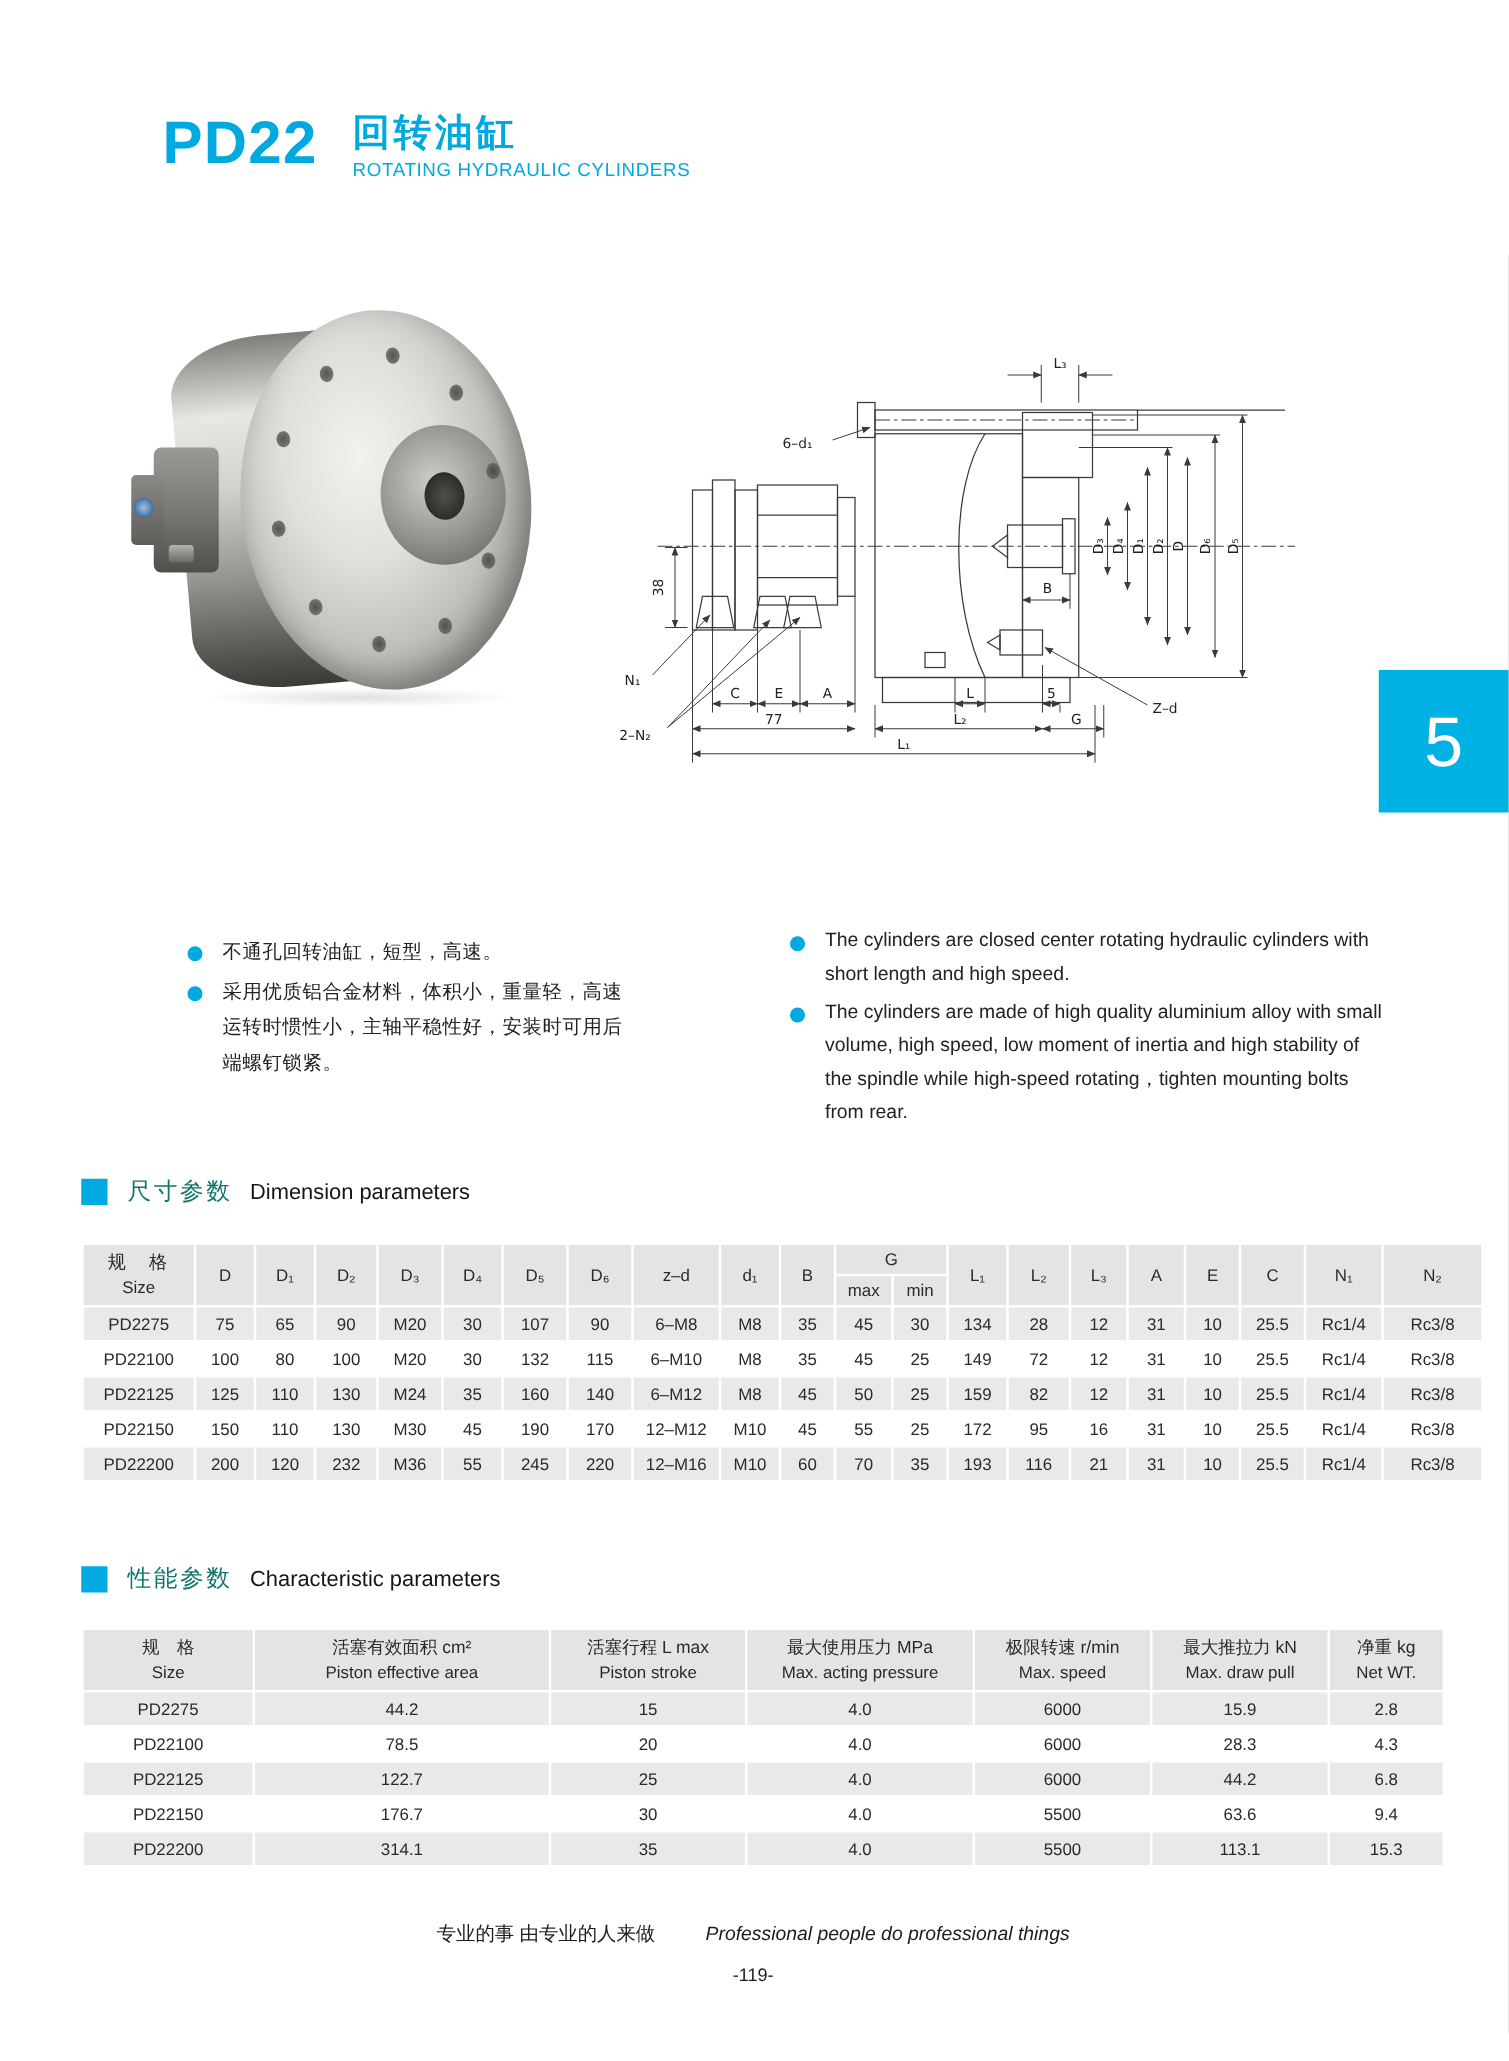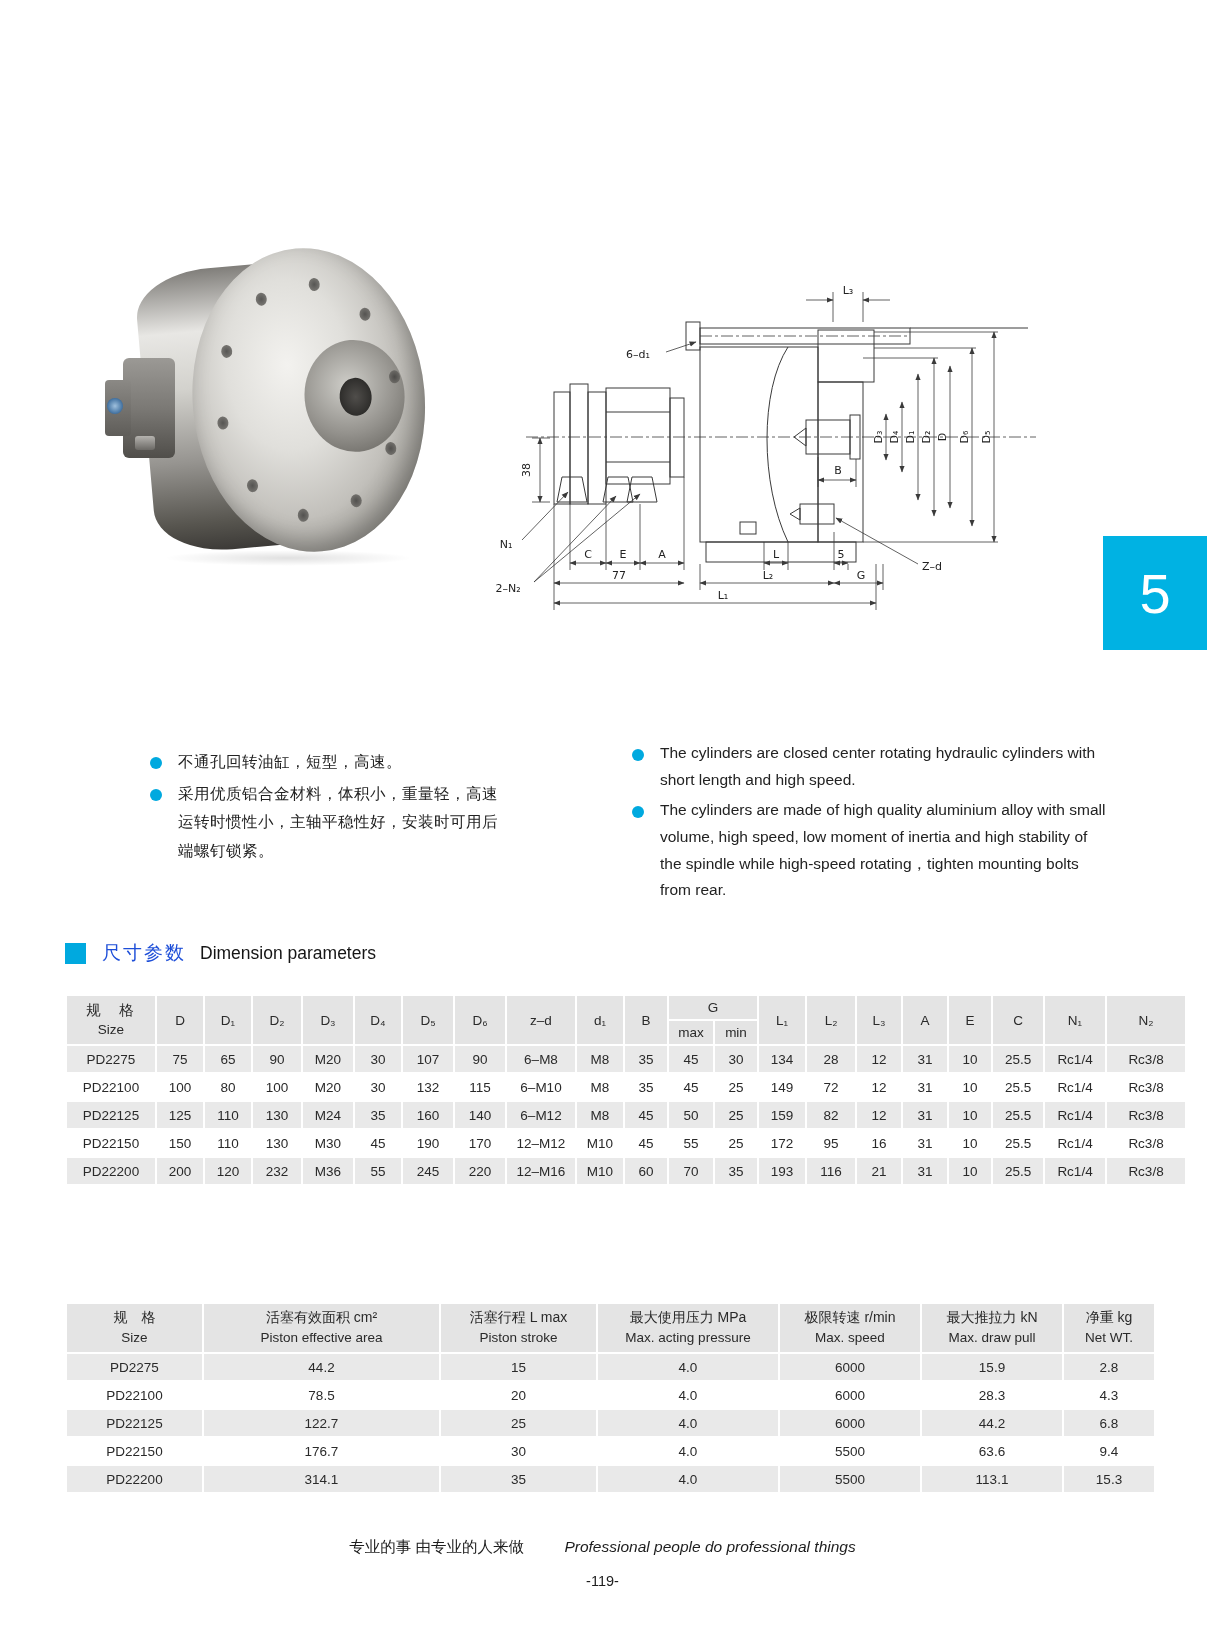--- a/index.html
+++ b/index.html
@@ -55,21 +55,21 @@
   .features li{position:relative;padding-left:28px;color:#222;}
   .features li::before{content:"";position:absolute;left:0;top:9px;width:12px;height:12px;border-radius:50%;background:var(--accent);}
   .features-cn{left:150px;top:748px;width:352px;}
   .features-cn li{font-size:15.5px;line-height:1.85;margin-bottom:3px;letter-spacing:.5px;}
   .features-en{left:632px;top:740px;width:478px;}
   .features-en li{font-size:15.5px;line-height:1.72;margin-bottom:4px;}
 
   
   .section-head{position:absolute;left:65px;display:flex;align-items:center;}
   .sq{width:21px;height:21px;background:var(--accent);margin-right:16px;}
-  .sec-cn{font-size:19px;letter-spacing:2px;color:#1d4ed8;text-align:center;}
+  .sec-cn{font-size:19px;letter-spacing:2px;color:#0f766e;text-align:center;}
   .sec-en{font-size:17.5px;color:#151515;margin-left:14px;}
   .sec-1{top:940px;}
   .sec-2{top:1250px;}
 
   
   table{border-collapse:separate;border-spacing:2px;table-layout:fixed;}
   th,td{text-align:center;font-weight:normal;vertical-align:middle;}
   .dim-table{position:absolute;left:65px;top:994px;width:1075px;font-size:13.5px;}
   .dim-table th{background:#e4e4e4;height:23px;}
   .dim-table th div{line-height:1.35;}
@@ -86,20 +86,27 @@
   
   .slogan{position:absolute;left:65px;top:1537px;width:1075px;text-align:center;font-size:15.5px;color:#1d1d1d;}
   .slogan .en{margin-left:36px;font-style:italic;}
   .page-num{position:absolute;left:65px;top:1573px;width:1075px;text-align:center;font-size:14.5px;color:#1d1d1d;}
 </style>
 </head>
 <body>
 
 <div class="page">
 
+  <div class="brand">
+    <div class="model">PD22</div>
+    <div>
+      <div class="title-cn">回转油缸</div>
+      <div class="title-en">ROTATING  HYDRAULIC  CYLINDERS</div>
+    </div>
+  </div>
 
   <div class="photo">
     <div class="photo-shadow"></div>
     <div class="drum">
       <div class="drum-side"></div>
       <div class="drum-face">
         <div class="hub"></div>
         <div class="shaft"></div>
         <div class="bore"></div>
       <div class="bolt-hole" style="left: 126.255px; top: 31.3741px;"></div>
@@ -434,20 +441,25 @@
           <td>21</td>
           <td>31</td>
           <td>10</td>
           <td>25.5</td>
           <td>Rc1/4</td>
           <td>Rc3/8</td>
         </tr>
       </tbody>
   </table>
 
+  <div class="section-head sec-2">
+    <span class="sq"></span>
+    <span class="sec-cn">性能参数</span>
+    <span class="sec-en">Characteristic parameters</span>
+  </div>
 
   <table class="char-table">
     <colgroup>
       <col style="width:135px">
         <col style="width:235px">
         <col style="width:155px">
         <col style="width:180px">
       <col style="width:140px">
         <col style="width:140px">
         <col style="width:90px">

